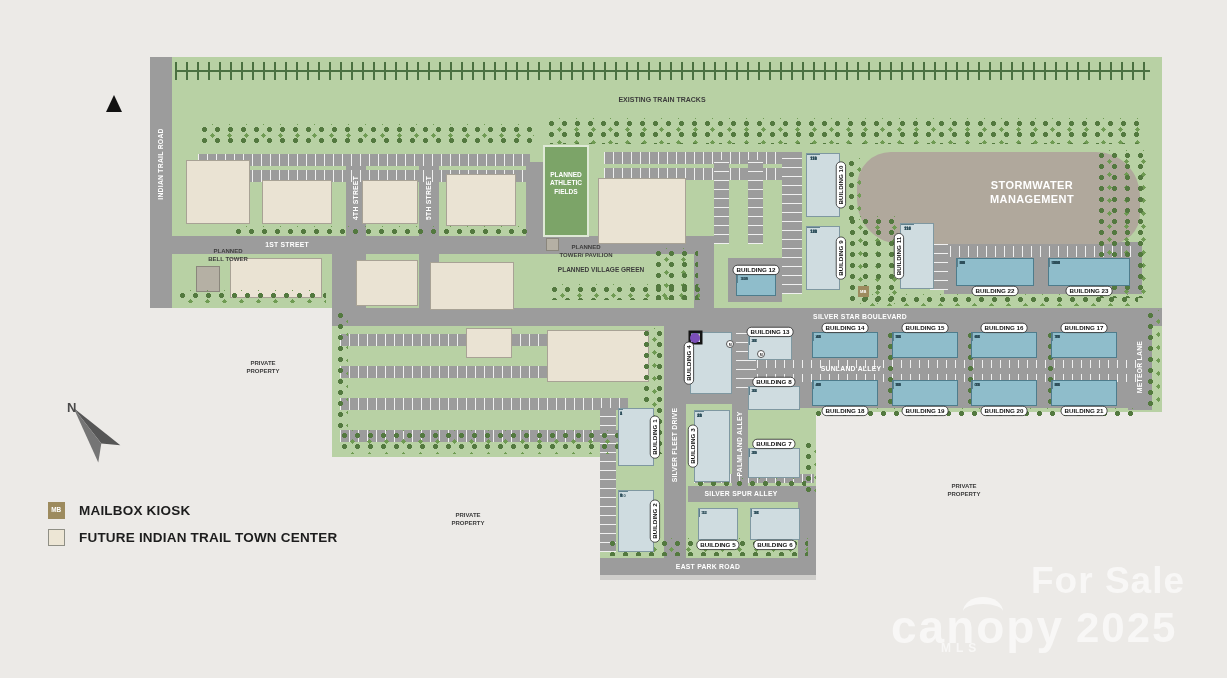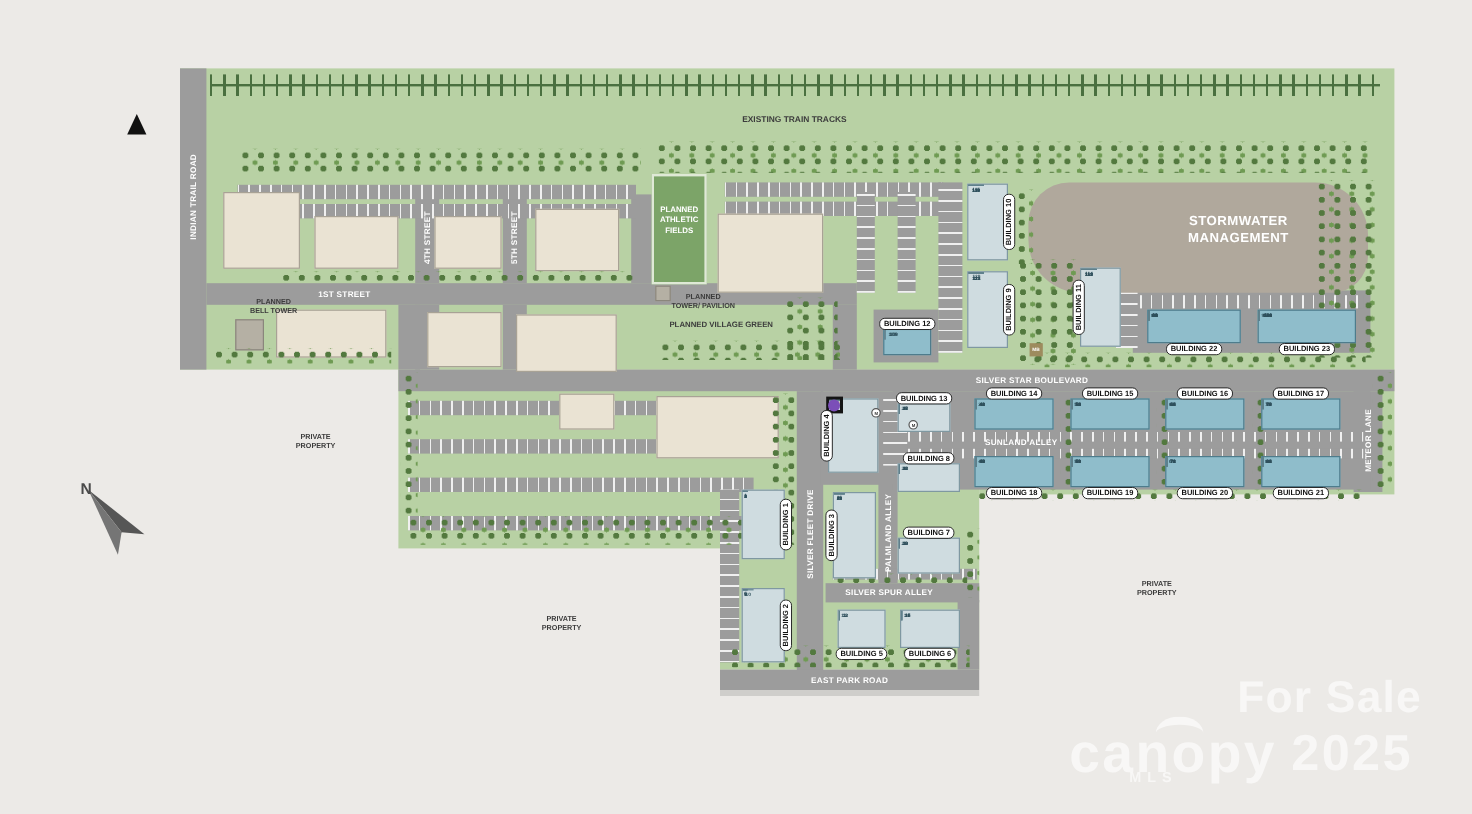--- a/index.html
+++ b/index.html
@@ -628,19 +628,31 @@
   </div>
 
   <svg id="compass" viewBox="0 0 84 84">
     <g transform="rotate(-38 42 46)">
       <polygon points="42,8 56,66 42,53" fill="#565656"></polygon>
       <polygon points="42,8 28,66 42,53" fill="#757575"></polygon>
     </g>
     <text x="12" y="20">N</text>
   </svg>
 
+  <div id="legend">
+    <div class="lrow">
+      <div class="sw sw-mb">
+          <span>MB</span>
+        </div>
+      <div class="ltext">MAILBOX KIOSK</div>
+    </div>
+    <div class="lrow">
+      <div class="sw sw-beige"></div>
+      <div class="ltext">FUTURE INDIAN TRAIL TOWN CENTER</div>
+    </div>
+  </div>
 
   <div class="wm" id="wm-forsale">For Sale</div>
   <div class="wm" id="wm-canopy">canopy</div>
   <div id="wm-arc"></div>
   <div class="wm" id="wm-mls">MLS</div>
   <div class="wm" id="wm-2025">2025</div>
 </div>
 
 </body></html>

